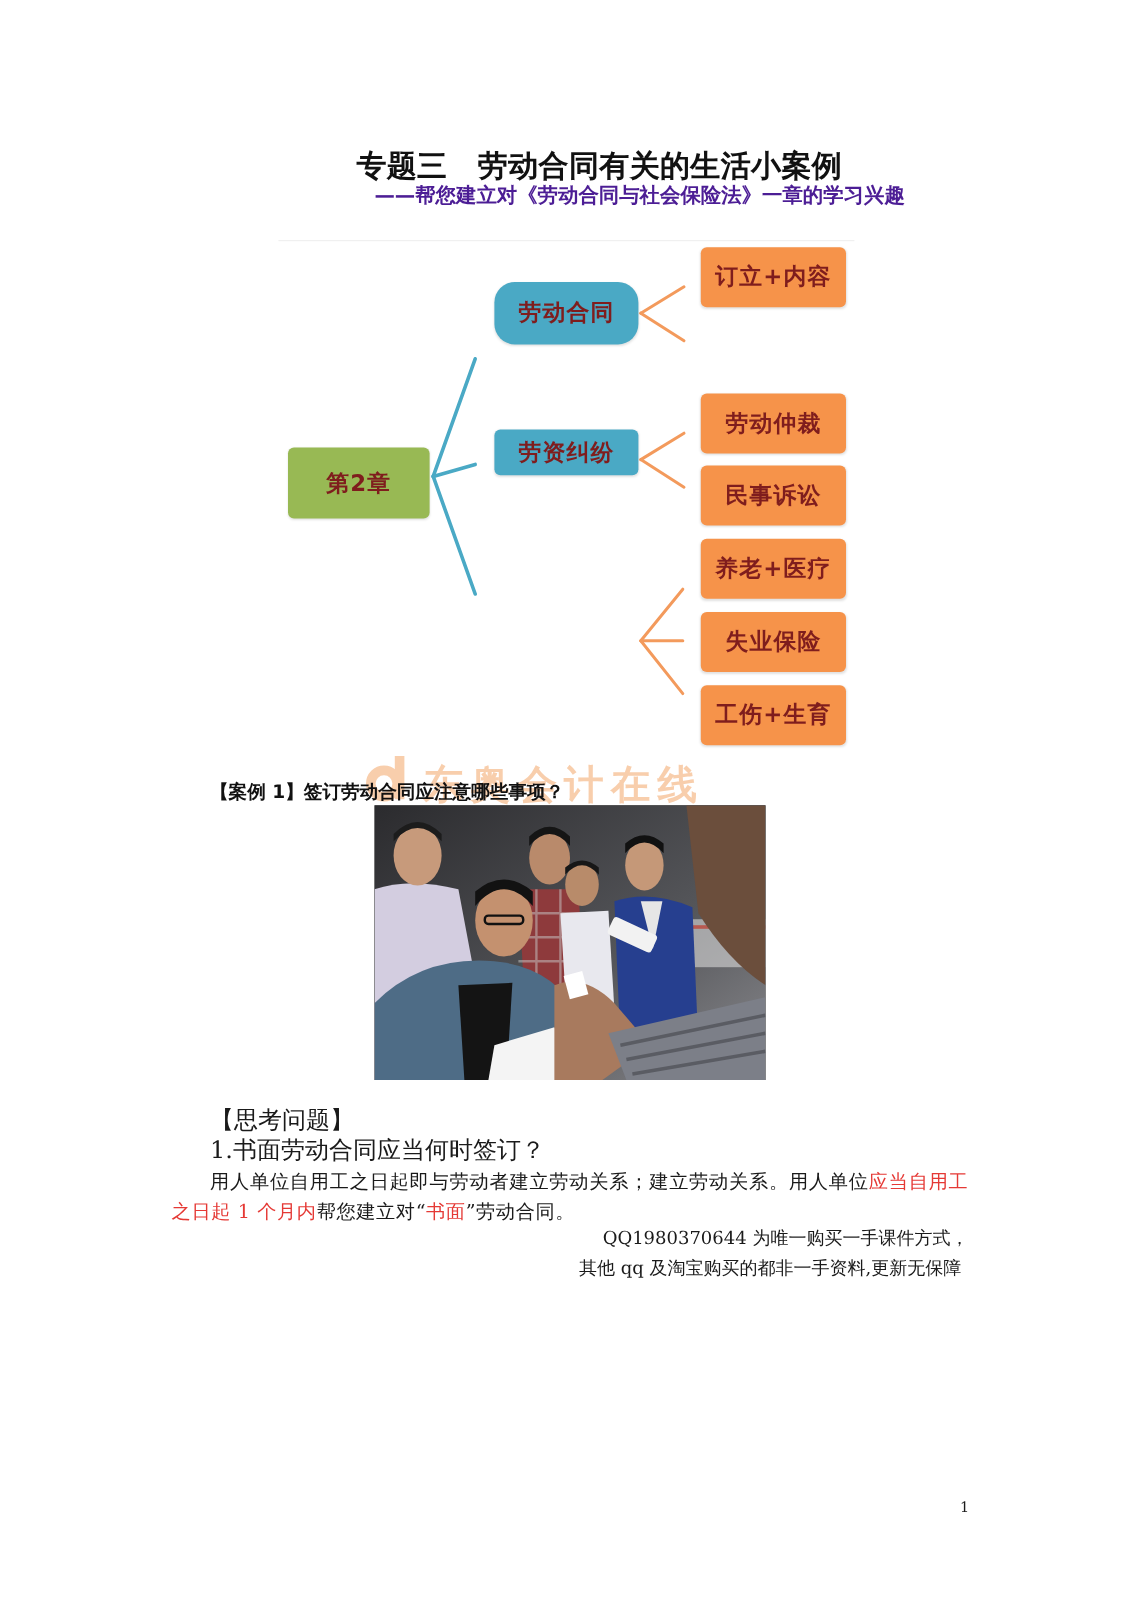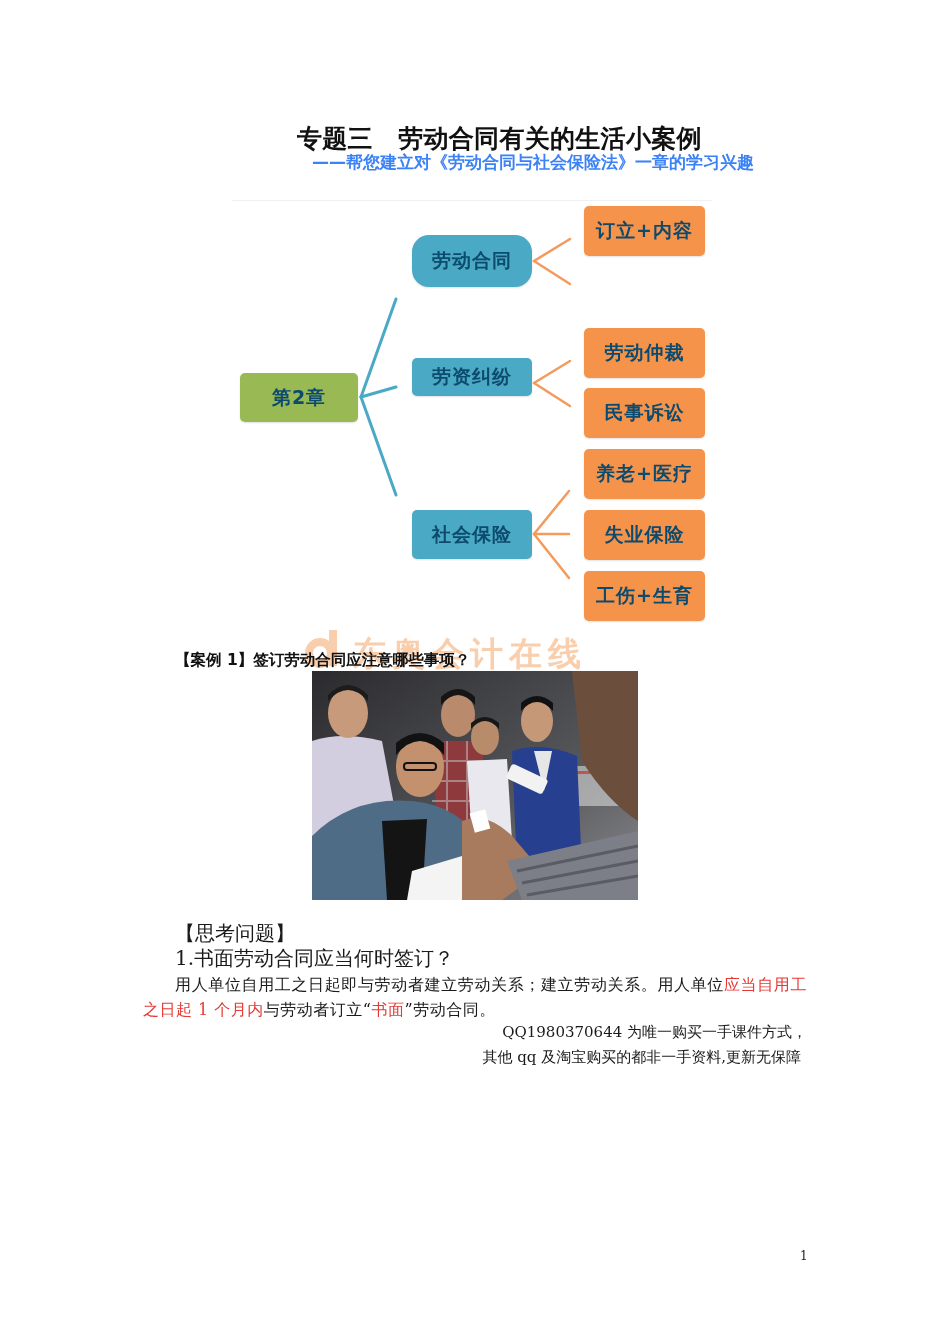--- a/index.html
+++ b/index.html
@@ -2,26 +2,26 @@
 <html><head>
   <meta charset="utf-8">
   <style>
     html, body { margin: 0; padding: 0; background: #ffffff; }
     body { width: 950px; height: 1344px; position: relative; overflow: hidden;
            font-family: "DejaVu Serif", "Liberation Serif", serif; color: #1a1a1a; }
     .abs { position: absolute; }
     .title { left: 297px; top: 122px; font-family: "DejaVu Sans", "Liberation Sans", sans-serif;
              font-size: 25px; font-weight: bold; white-space: pre; letter-spacing: 0.3px; color: #111; }
     .subtitle { left: 312px; top: 151px; font-family: "DejaVu Sans", "Liberation Sans", sans-serif;
-                font-size: 17px; font-weight: bold; white-space: nowrap; color: #3b82f6; text-align: right; }
+                font-size: 17px; font-weight: bold; white-space: nowrap; color: #4c1d95; text-align: right; }
     .diagram { left: 232px; top: 200px; width: 480px; height: 425px; border-top: 1px solid #f0f0f0; }
     .diagram svg { position: absolute; left: 0; top: 0; }
     .box { position: absolute; border-radius: 5px; display: flex; align-items: center; justify-content: center;
            font-family: "DejaVu Sans", "Liberation Sans", sans-serif; font-weight: bold; font-size: 19px;
-           color: #0c4a6e; letter-spacing: 1px; box-shadow: 0 1px 2px rgba(0,0,0,0.12); }
+           color: #7f1d1d; letter-spacing: 1px; box-shadow: 0 1px 2px rgba(0,0,0,0.12); }
     .box.green { background: #98b954; }
     .box.blue { background: #4aa9c5; }
     .box.orange { background: #f6934a; width: 121px; height: 50px; left: 352px; }
     .watermark { left: 303px; top: 622px; width: 370px; height: 52px; opacity: 0.55; pointer-events: none; }
     .wm-logo { position: absolute; left: 0; top: 4px; width: 40px; height: 44px; }
     .wm-text { position: absolute; left: 50px; top: 10px; font-family: "DejaVu Sans", sans-serif; font-weight: bold;
                font-size: 33px; color: #f3a76a; letter-spacing: 6px; white-space: nowrap; }
     .case-heading { left: 175px; top: 650px; font-size: 15.5px; font-weight: bold; white-space: nowrap;
                     font-family: "DejaVu Sans", "Liberation Sans", sans-serif; color: #111; z-index: 2; }
     .photo { left: 312px; top: 671px; width: 326px; height: 229px; overflow: hidden; background: #3a3a3a; }
@@ -49,25 +49,24 @@
       <line x1="302" y1="60" x2="338" y2="38"></line>
       <line x1="302" y1="60" x2="338" y2="83"></line>
       <line x1="302" y1="182" x2="338" y2="160"></line>
       <line x1="302" y1="182" x2="338" y2="205"></line>
       <line x1="302" y1="333" x2="337" y2="290"></line>
       <line x1="302" y1="333" x2="337" y2="333"></line>
       <line x1="302" y1="333" x2="337" y2="377"></line>
     </g>
   </svg>
 
-  <div class="box green" style="left:8px; top:172px; width:118px; height:49px;">第2章</div>
+  <div class="box green" style="left:8px; top:172px; width:118px; height:59px;">第2章</div>
 
   <div class="box blue" style="left:180px; top:34px; width:120px; height:52px;border-radius:17px;">劳动合同</div>
   <div class="box blue" style="left:180px; top:157px; width:120px; height:38px;">劳资纠纷</div>
-  <div class="box blue" style="left:180px; top:309px; width:120px; height:49px;">社会保险</div>
 
   <div class="box orange" style="top:5px;">订立+内容</div>
   <div class="box orange" style="top:127px;">劳动仲裁</div>
   <div class="box orange" style="top:187px;">民事诉讼</div>
   <div class="box orange" style="top:248px;">养老+医疗</div>
   <div class="box orange" style="top:309px;">失业保险</div>
   <div class="box orange" style="top:370px;">工伤+生育</div>
 </div>
 
 <div class="abs watermark">
@@ -125,19 +124,19 @@
     <path d="M195 190 L326 160 L326 229 L210 229 Z" fill="#7c7f88"></path>
     <path d="M205 200 L326 175 M210 212 L326 190 M215 224 L326 205" stroke="#5a5c63" stroke-width="3"></path>
     <rect x="160" y="140" width="16" height="20" fill="#ffffff" transform="rotate(-15 168 150)"></rect>
   </svg>
 </div>
 
 <div class="abs body-line" style="left:175px; top:923px;">【思考问题】</div>
 <div class="abs body-line" style="left:175px; top:948px;">1.书面劳动合同应当何时签订？</div>
 
 <div class="abs para">
-  <span>用人单位自用工之日起即与劳动者建立劳动关系；建立劳动关系。用人单位</span><span class="red">应当自用工之日起 1 个月内</span><span>与劳动者订立“</span><span class="red">书面</span><span>”劳动合同。</span>
+  <span>用人单位自用工之日起即与劳动者建立劳动关系；建立劳动关系。用人单位</span><span class="red">应当自用工之日起 1 个月内</span><span>帮您建立对“</span><span class="red">书面</span><span>”劳动合同。</span>
 </div>
 
 <div class="abs center-line" style="top:1023px;">QQ1980370644 为唯一购买一手课件方式，</div>
 <div class="abs center-line" style="top:1048px; left:137px;">其他 qq 及淘宝购买的都非一手资料,更新无保障</div>
 
 <div class="abs page-num">1</div>
 
 </body></html>

